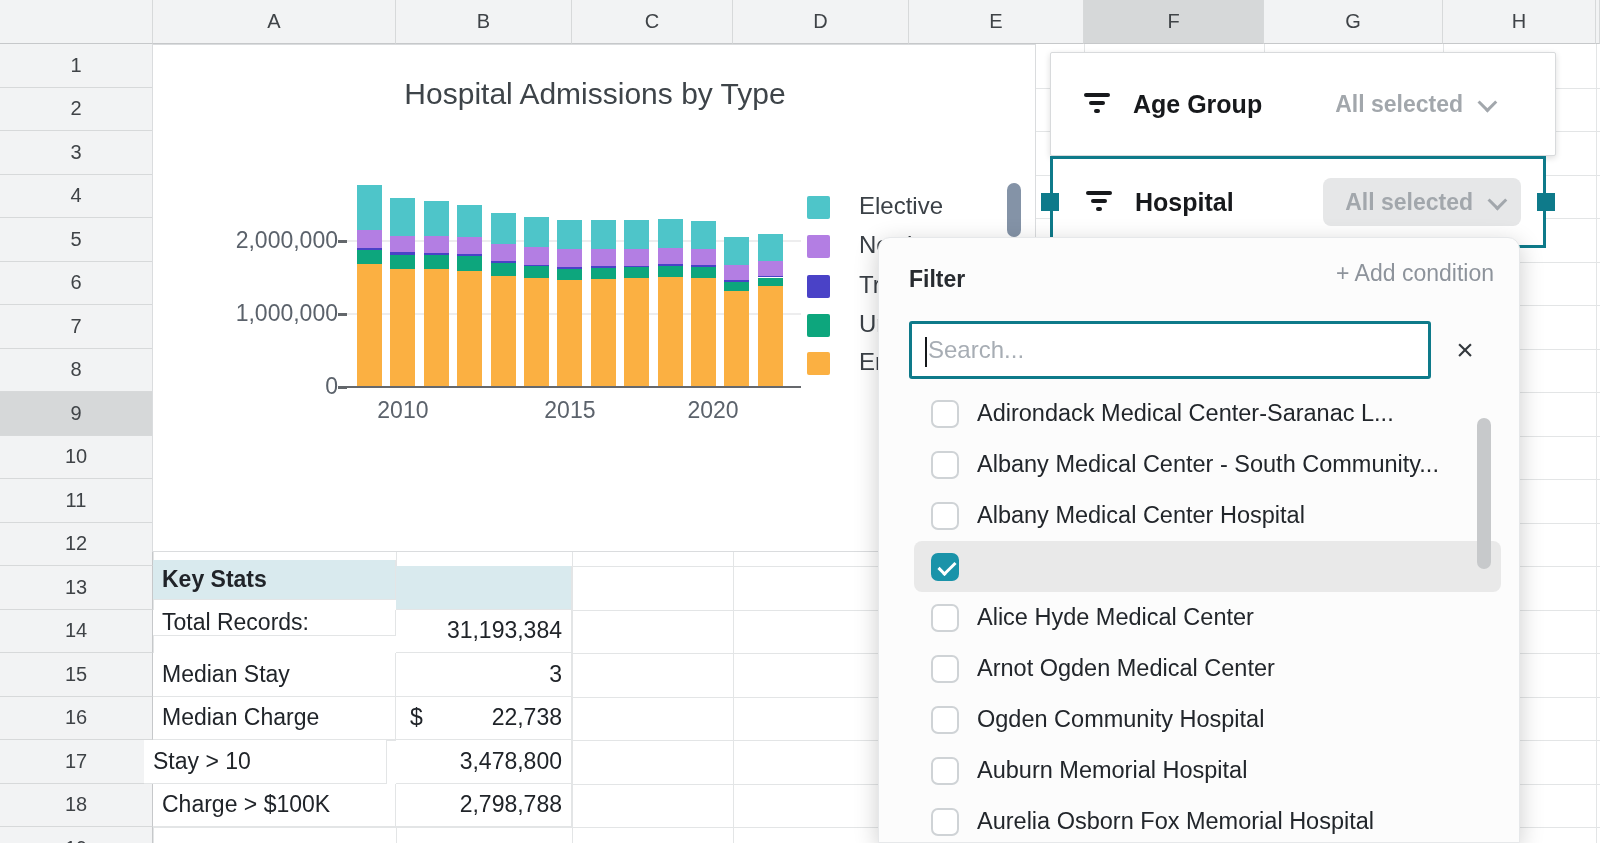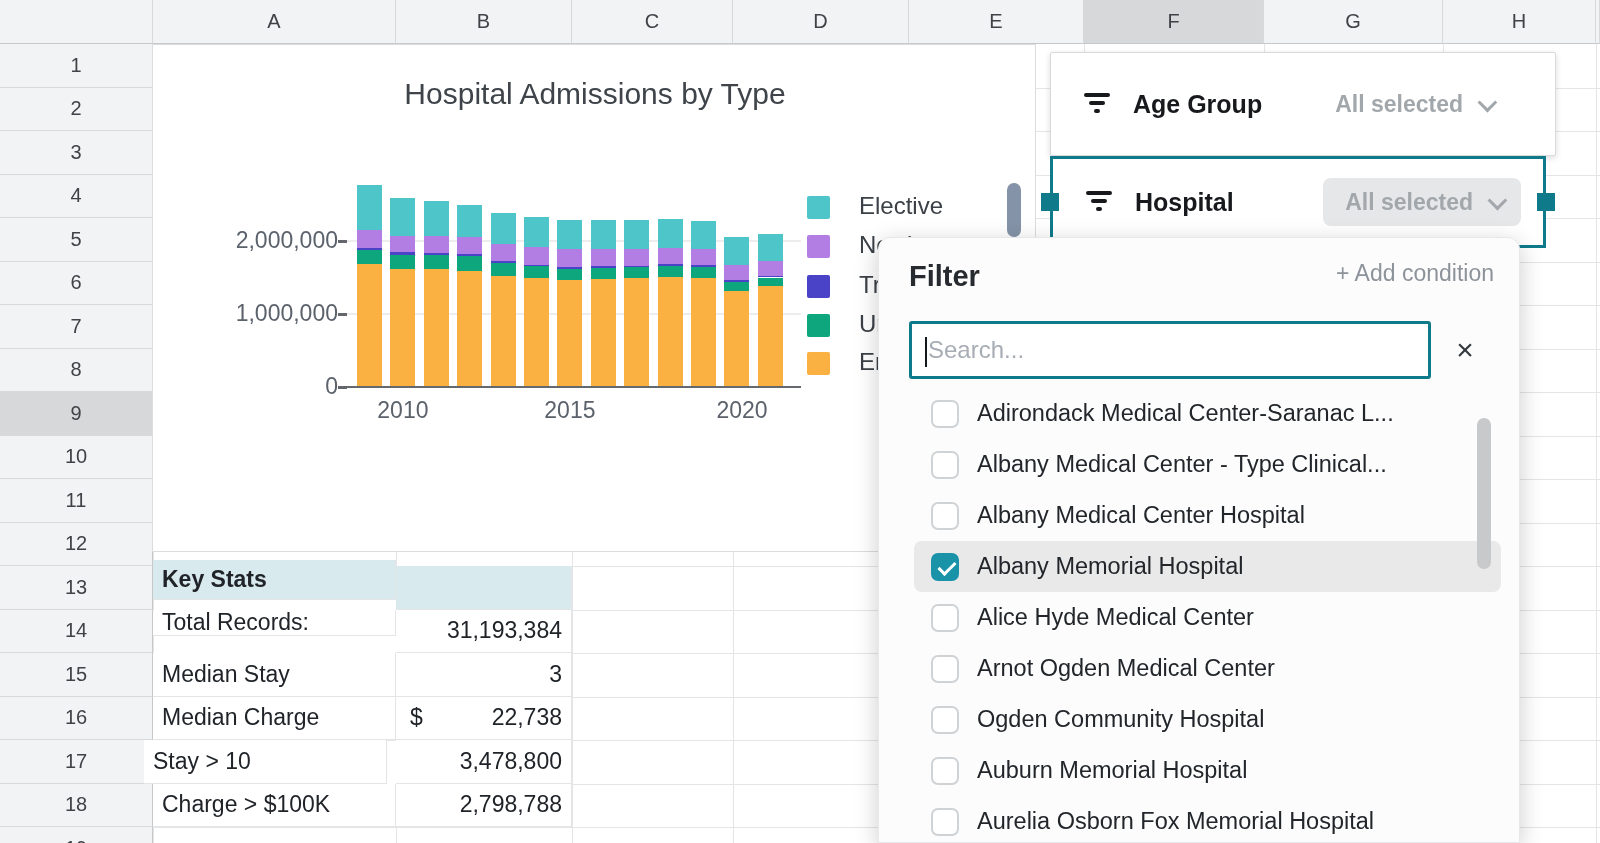--- a/index.html
+++ b/index.html
@@ -44,21 +44,21 @@
   .slicer-value{font-size:23px;font-weight:600;color:#a2a7ac;white-space:nowrap;}
   .chev{display:inline-block;width:11px;height:11px;border-right:3px solid #a2a7ac;
         border-bottom:3px solid #a2a7ac;transform:rotate(45deg) translateY(-2px);margin-left:16px;}
   #age-value{position:absolute;right:62px;display:flex;align-items:center;}
   #hosp-pill{position:absolute;right:22px;height:48px;padding:0 18px 0 22px;background:#e6e7e8;border-radius:8px;
         display:flex;align-items:center;}
   .handle{position:absolute;width:18px;height:18px;background:#0e7a8a;z-index:11;}
   #panel{position:absolute;left:878px;top:237px;width:642px;height:606px;background:#fcfcfc;
          border:1px solid #e6e8ea;border-radius:12px 12px 0 0;box-shadow:0 6px 24px rgba(0,0,0,.20);
          box-sizing:border-box;z-index:20;}
-  #panel-title{position:absolute;left:30px;top:22px;font-size:29px;font-weight:bold;color:#272b30;}
+  #panel-title{position:absolute;left:30px;top:28px;font-size:23px;font-weight:bold;color:#272b30;}
   #add-condition{position:absolute;right:25px;top:22px;font-size:23px;color:#8d939b;}
   #search-box{position:absolute;left:30px;top:83px;width:522px;height:58px;box-sizing:border-box;
          border:3px solid #0e7a8a;border-radius:3px;background:#fff;}
   #search-input{position:absolute;left:0;top:0;width:100%;height:100%;border:none;outline:none;background:transparent;
          font-family:"Liberation Sans",sans-serif;font-size:24px;color:#202429;padding:0 0 0 16px;box-sizing:border-box;}
   #search-input::placeholder{color:#a7adb4;}
   #caret{position:absolute;left:13px;top:13px;width:2px;height:30px;background:#15181b;}
   #close-x{position:absolute;left:566px;top:86px;width:40px;height:52px;display:flex;align-items:center;
          justify-content:center;font-size:30px;color:#33383d;}
   #hosp-list{position:absolute;left:0;top:150px;width:642px;height:456px;overflow:hidden;}
@@ -225,21 +225,21 @@
         <div class="barseg" style="left: 571.4px; top: 235.42px; width: 25px; height: 1.46px; background: rgb(74, 66, 199);"></div>
         <div class="barseg" style="left: 571.4px; top: 220.09px; width: 25px; height: 15.33px; background: rgb(179, 126, 227);"></div>
         <div class="barseg" style="left: 571.4px; top: 191.985px; width: 25px; height: 28.105px; background: rgb(78, 197, 201);"></div>
         <div class="barseg" style="left: 604.8px; top: 241.26px; width: 25px; height: 100.74px; background: rgb(251, 176, 66);"></div>
         <div class="barseg" style="left: 604.8px; top: 232.5px; width: 25px; height: 8.76px; background: rgb(13, 166, 125);"></div>
         <div class="barseg" style="left: 604.8px; top: 230.675px; width: 25px; height: 1.825px; background: rgb(74, 66, 199);"></div>
         <div class="barseg" style="left: 604.8px; top: 215.71px; width: 25px; height: 14.965px; background: rgb(179, 126, 227);"></div>
         <div class="barseg" style="left: 604.8px; top: 188.7px; width: 25px; height: 27.01px; background: rgb(78, 197, 201);"></div>
         <div class="xlab" style="left: 204.9px; top: 352px;">2010</div>
         <div class="xlab" style="left: 371.9px; top: 352px;">2015</div>
-        <div class="xlab" style="left: 544px; top: 352px;">2020</div>
+        <div class="xlab" style="left: 515px; top: 352px;">2020</div>
       </div>
     <div id="legend-layer">
         <div class="lgd-sw" style="left: 654px; top: 151px; background: rgb(78, 197, 201);"></div>
         <div class="lgd-tx" style="left: 706px; top: 147px;">Elective</div>
         <div class="lgd-sw" style="left: 654px; top: 190px; background: rgb(179, 126, 227);"></div>
         <div class="lgd-tx" style="left: 706px; top: 186px;">Newborn</div>
         <div class="lgd-sw" style="left: 654px; top: 230px; background: rgb(74, 66, 199);"></div>
         <div class="lgd-tx" style="left: 706px; top: 226px;">Trauma</div>
         <div class="lgd-sw" style="left: 654px; top: 269px; background: rgb(13, 166, 125);"></div>
         <div class="lgd-tx" style="left: 706px; top: 265px;">Urgent</div>
@@ -286,29 +286,28 @@
       <div id="caret"></div>
     </div>
     <div id="close-x">×</div>
     <div id="hosp-list">
         <div class="hrow" style="top: 0px;">
           <div class="cbx"></div>
           <div class="htxt">Adirondack Medical Center-Saranac L...</div>
         </div>
         <div class="hrow" style="top: 51px;">
           <div class="cbx"></div>
-          <div class="htxt">Albany Medical Center - Type Clinical...</div>
+          <div class="htxt">Albany Medical Center - South Community...</div>
         </div>
         <div class="hrow" style="top: 102px;">
           <div class="cbx"></div>
           <div class="htxt">Albany Medical Center Hospital</div>
         </div>
         <div class="hrow sel" style="top: 153px;">
           <div class="cbx on"></div>
-          <div class="htxt">Albany Memorial Hospital</div>
         </div>
         <div class="hrow" style="top: 204px;">
           <div class="cbx"></div>
           <div class="htxt">Alice Hyde Medical Center</div>
         </div>
         <div class="hrow" style="top: 255px;">
           <div class="cbx"></div>
           <div class="htxt">Arnot Ogden Medical Center</div>
         </div>
         <div class="hrow" style="top: 306px;">

